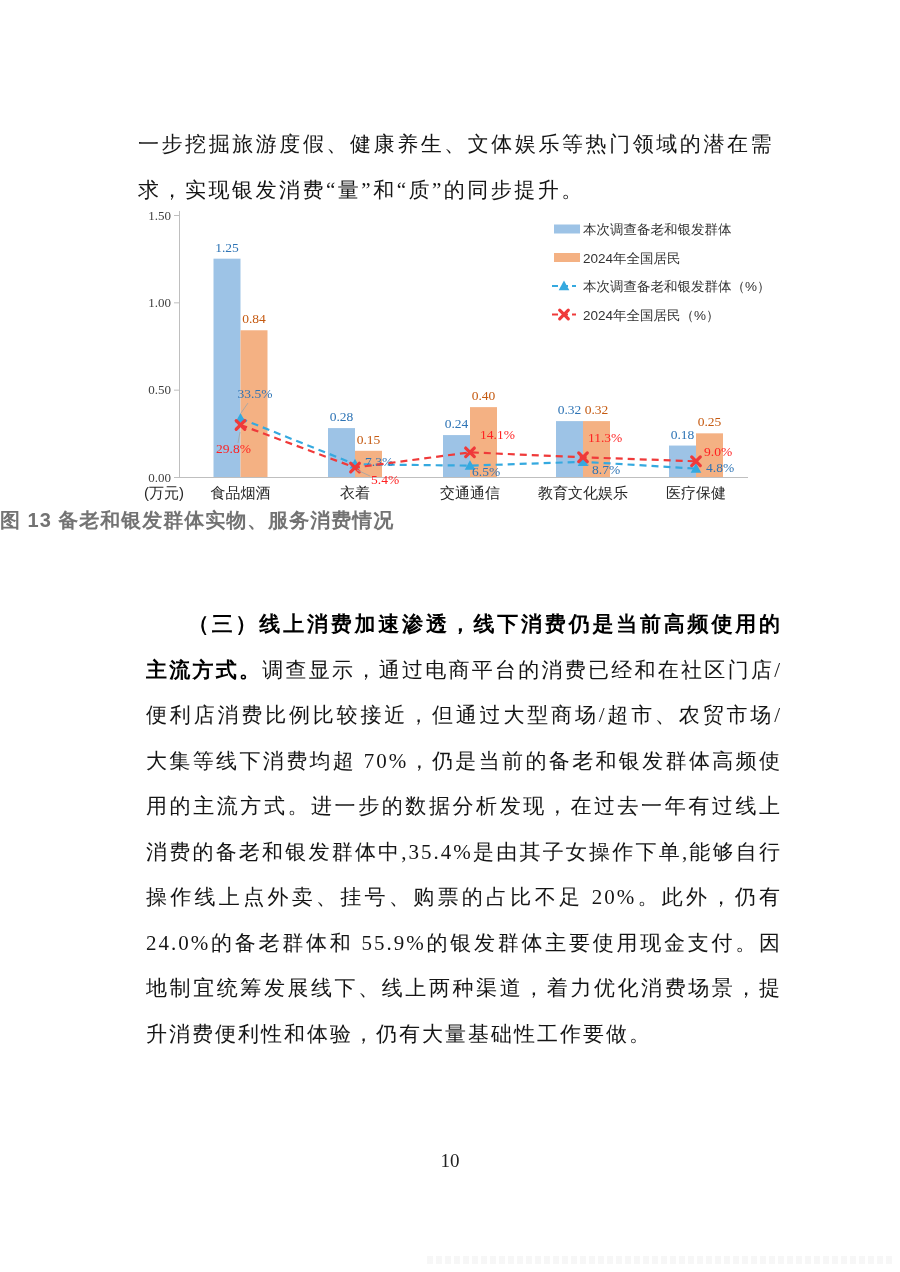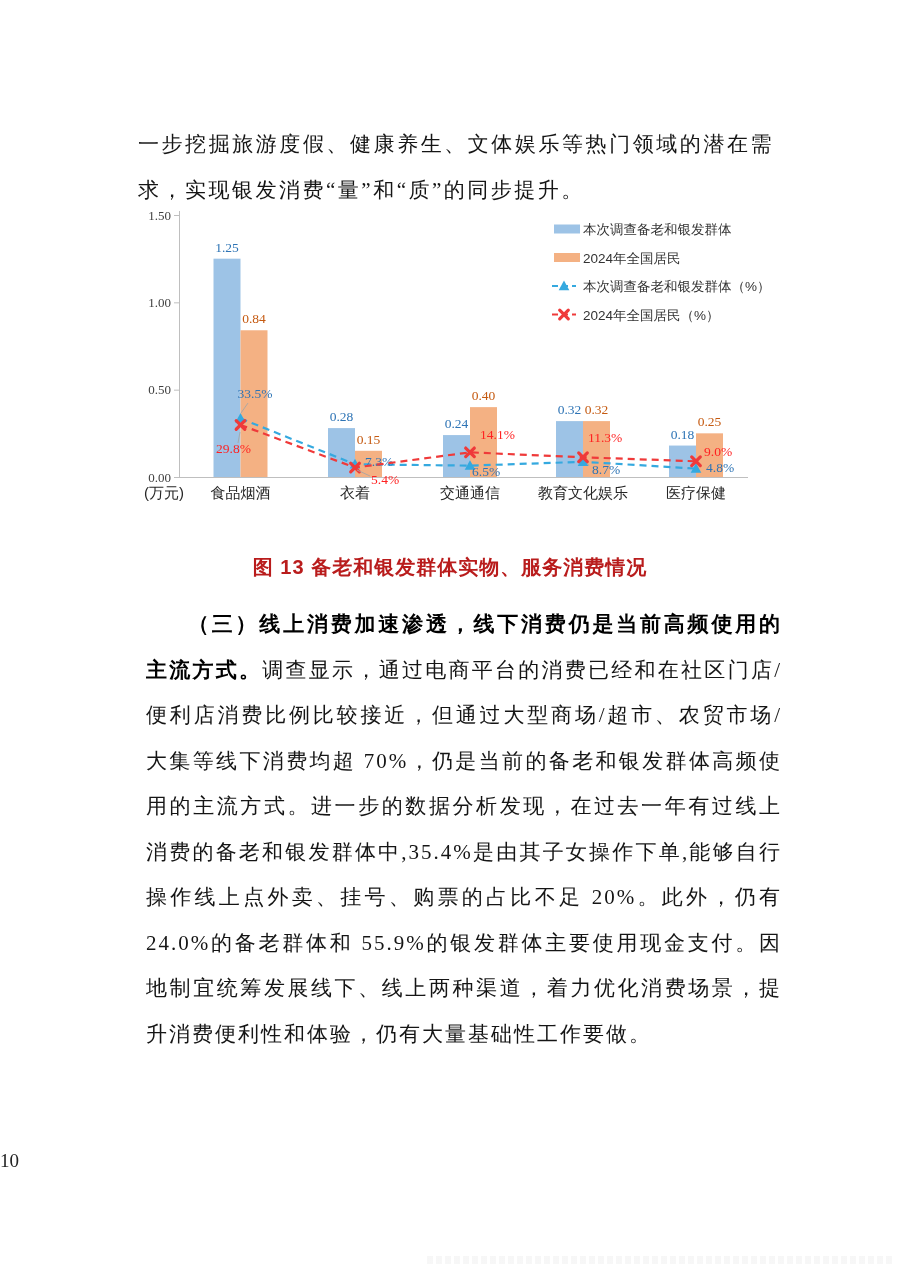--- a/index.html
+++ b/index.html
@@ -1,27 +1,27 @@
 <!DOCTYPE html>
 <html><head>
 <meta charset="utf-8">
 <style>
   html,body{margin:0;padding:0;background:#fff;}
   .page{position:relative;width:900px;height:1272px;background:#ffffff;overflow:hidden;
         font-family:"Liberation Serif","DejaVu Serif",serif;color:#111;text-decoration:underline;}
   .intro{position:absolute;left:138px;top:100px;width:636px;font-size:21px;line-height:46px;
          letter-spacing:2.5px;text-align:justify;color:#151515;}
   .chart-wrap{position:absolute;left:128px;top:205px;width:690px;height:300px;}
-  .caption{position:absolute;left:0;top:554px;width:900px;text-align:center;
+  .caption{position:absolute;left:0;top:507px;width:900px;text-align:left;
            font-family:"Liberation Sans","DejaVu Sans",sans-serif;
-           font-weight:700;font-size:20px;letter-spacing:1px;color:#b91c1c;}
+           font-weight:700;font-size:20px;letter-spacing:1px;color:#737373;}
   .bodytext{position:absolute;left:146px;top:581px;width:636px;font-size:21px;line-height:45.5px;
             letter-spacing:2px;text-align:justify;color:#151515;text-indent:2em;}
   .bodytext .lead{font-weight:700;color:#000;}
-  .pagenum{position:absolute;left:0;top:1150px;width:900px;
+  .pagenum{position:absolute;left:0;top:1150px;width:900px;text-align:center;
            font-size:19px;color:#222;}
   .watermark{position:absolute;right:8px;bottom:8px;width:465px;height:8px;opacity:.55;
              background:repeating-linear-gradient(90deg,#f0f0f0 0 6px,#ffffff 6px 9px);}
   svg text{user-select:none;}
 </style>
 </head>
 <body>
 
 <div class="page">
 

